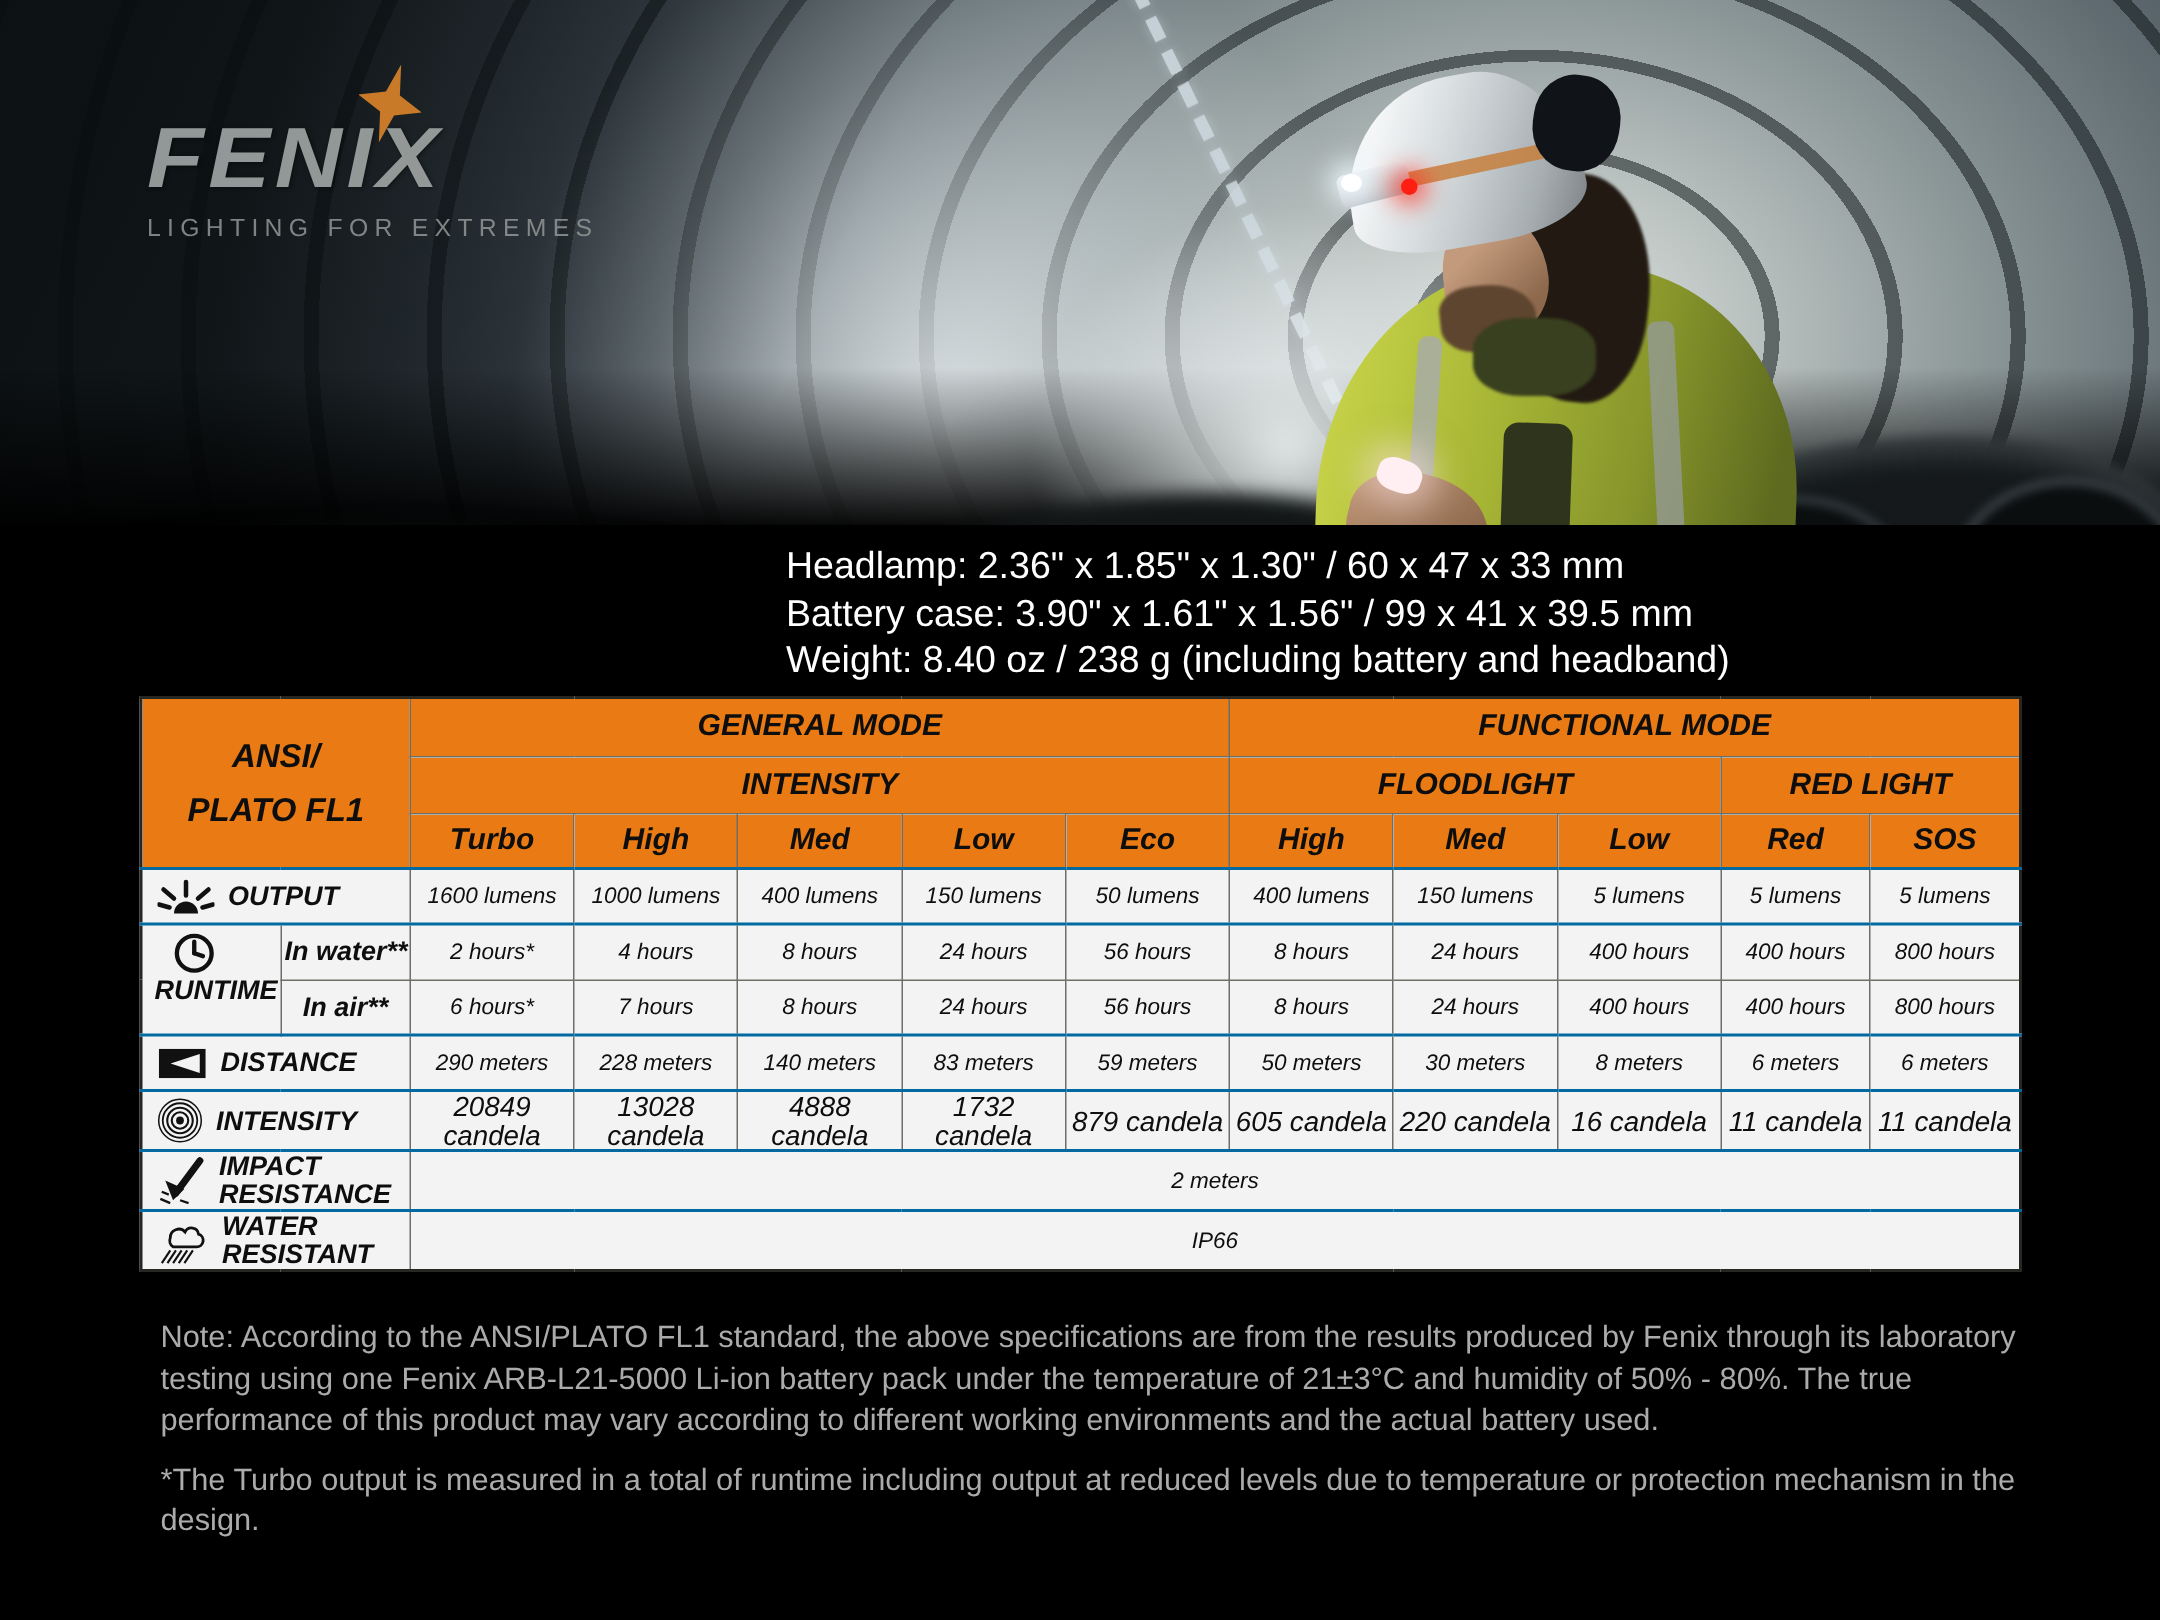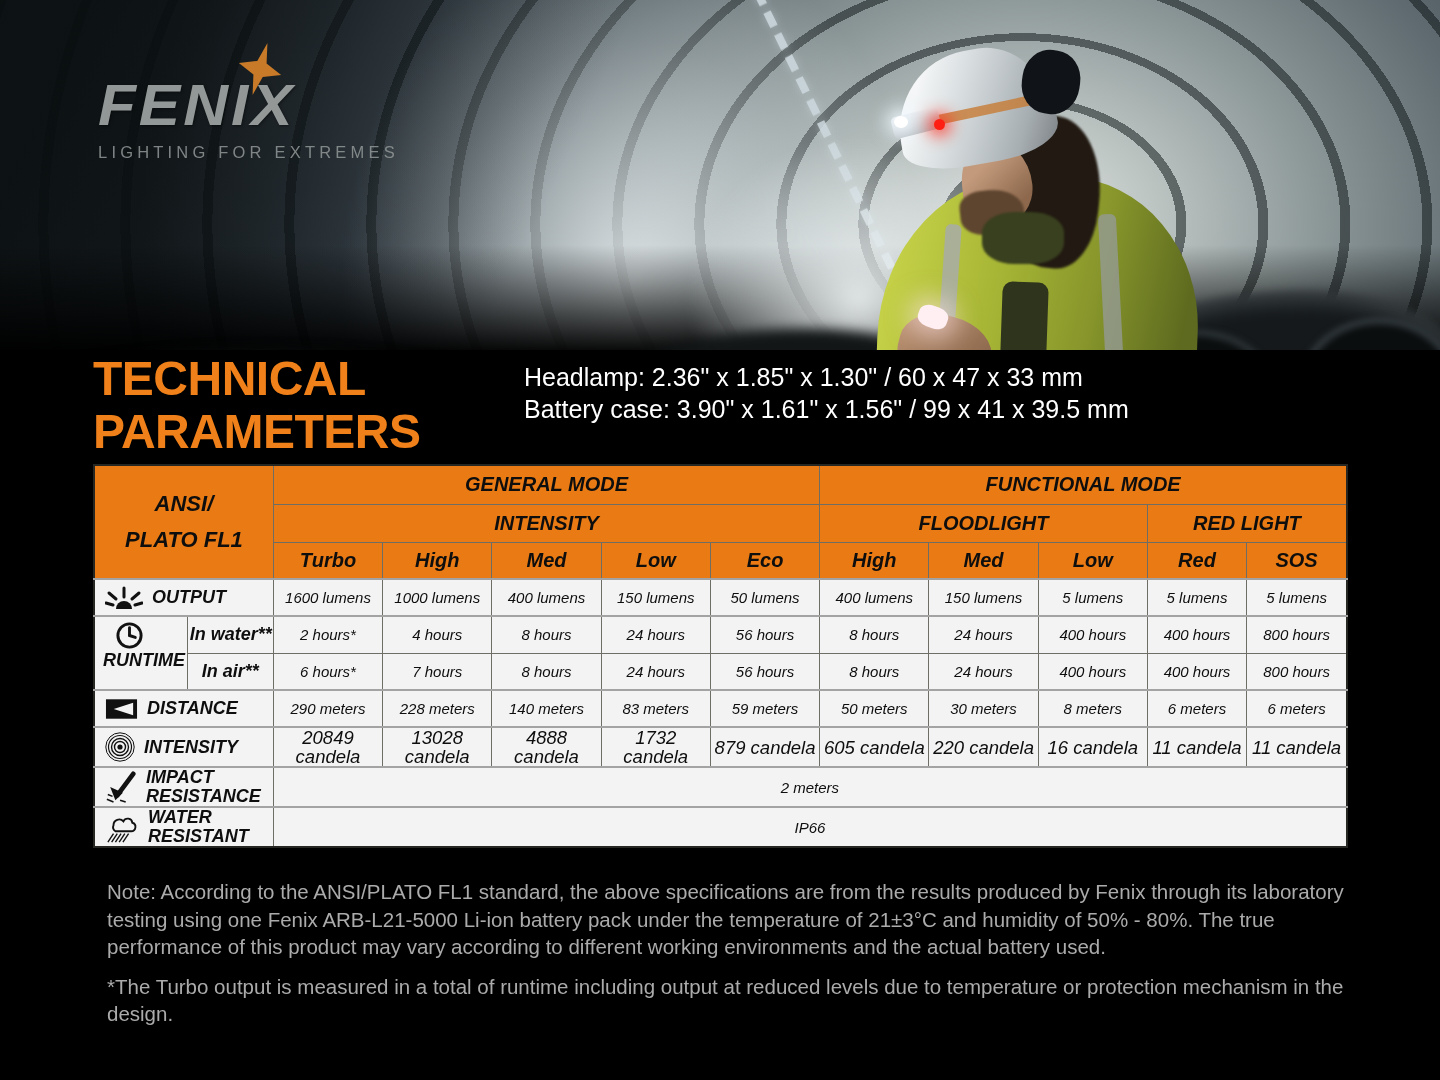--- a/index.html
+++ b/index.html
@@ -64,21 +64,21 @@
 
   
   table.spec { position:absolute; left:93px; top:464px; width:1255px; border-collapse:collapse;
     table-layout:fixed; background:#f3f3f3; border:2px solid #262622;font-style:italic; }
   table.spec td { border:1px solid #6e6e66; padding:0 2px; text-align:center; vertical-align:middle;
     color:#0e0e0e; overflow:hidden; }
   td.orange { background:#EA7B14; font-weight:bold; font-size:20px; border-color:#75756b; }
   td.corner { text-align:left; padding-left:28px; font-size:22px; white-space:pre-line; line-height:36px; }
   td.val { font-size:15px; white-space:nowrap; }
   td.val-wrap { font-size:18.5px; white-space:pre-line; line-height:19px; }
-  tr.sep td { border-top:2px solid #a3a3a3; }
+  tr.sep td { border-top:2px solid #0369a1; }
   .rlabel { display:flex; align-items:center; gap:9px; padding-left:8px; }
   .rlabel .txt { font-weight:bold; font-size:18px; text-align:left; line-height:19px; white-space:pre-line; }
   .rt-cell { display:flex; flex-direction:column; align-items:flex-start; 
     height:66px; padding:3px 0 2px 6px; }
   .rt-cell .ric { margin-left:12px; }
   .rt-cell .txt { font-weight:bold; font-size:18px; }
   .sub { font-weight:bold; font-size:18px; white-space:nowrap; }
   .icon-box { flex:0 0 auto; display:flex; align-items:center; }
 
   
@@ -117,28 +117,25 @@
     <div class="shape w-hands"></div>
     <div class="shape w-phone"></div>
 
     <div class="logo">
       <div class="logo-star"></div>
       <div class="logo-text">FENIX</div>
       <div class="logo-tagline">LIGHTING FOR EXTREMES</div>
     </div>
   </div>
 
-  <div class="title">
-    <div>TECHNICAL</div>
-    <div>PARAMETERS</div>
-  </div>
 
   <div class="dims">
     <div>Headlamp: 2.36" x 1.85" x 1.30" / 60 x 47 x 33 mm</div>
     <div>Battery case: 3.90" x 1.61" x 1.56" / 99 x 41 x 39.5 mm</div>
+    <div>Weight: 8.40 oz / 238 g (including battery and headband)</div>
   </div>
 
   <table class="spec">
     <colgroup>
       <col style="width:93px">
         <col style="width:86px">
       <col style="width:109px">
         <col style="width:109px">
         <col style="width:109px">
         <col style="width:109px">

